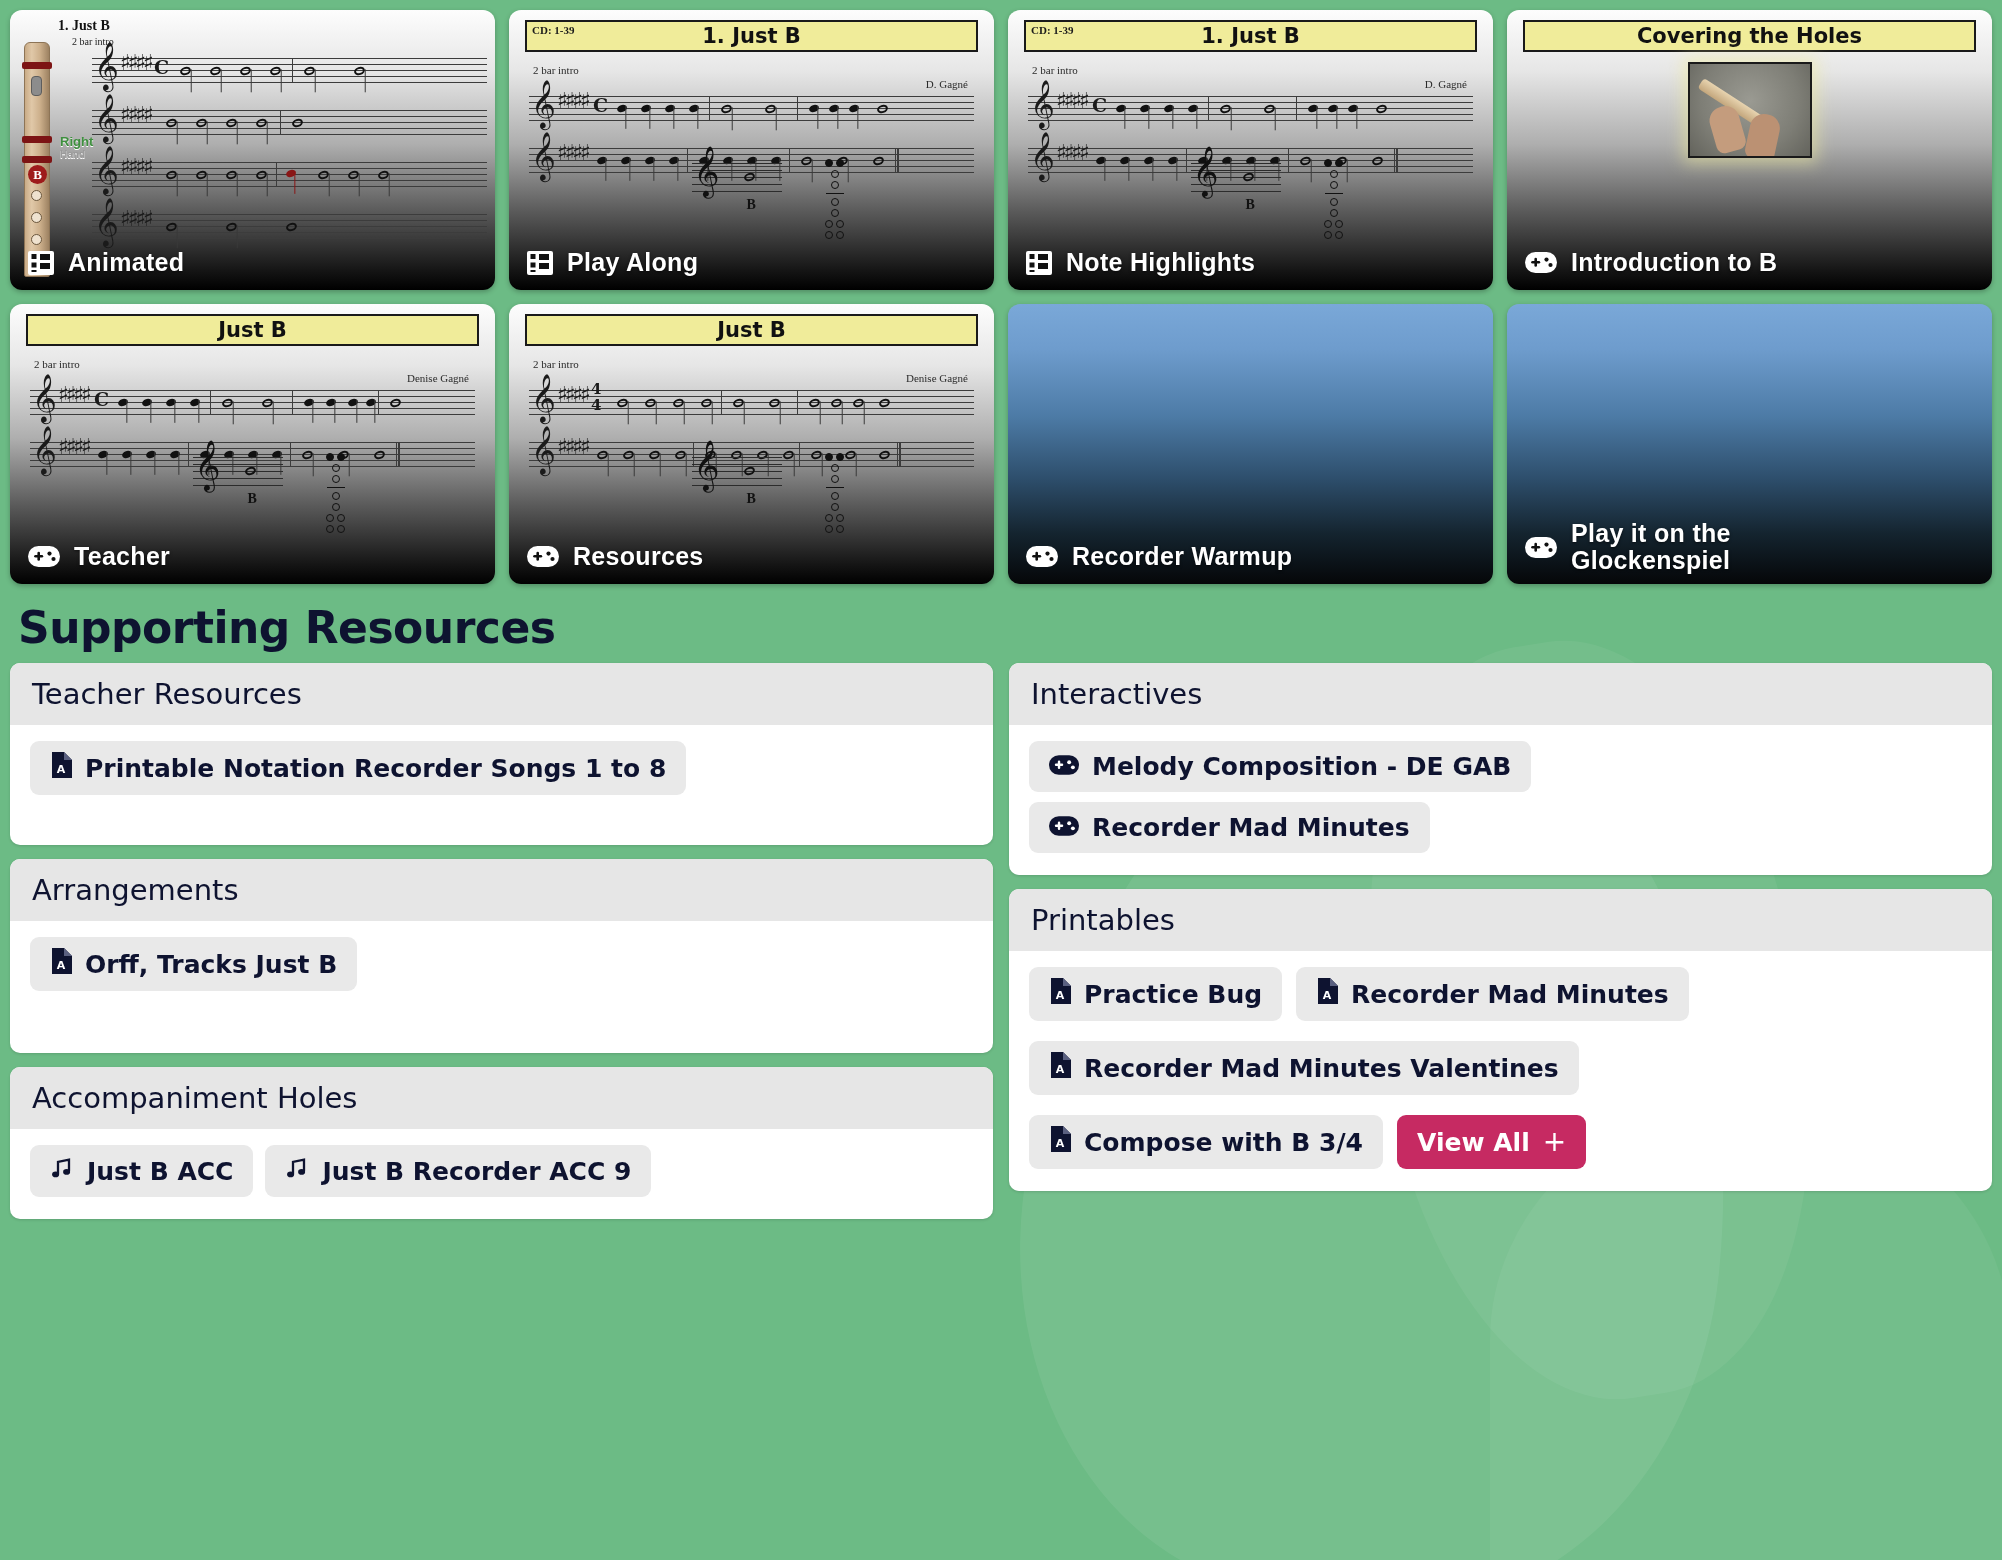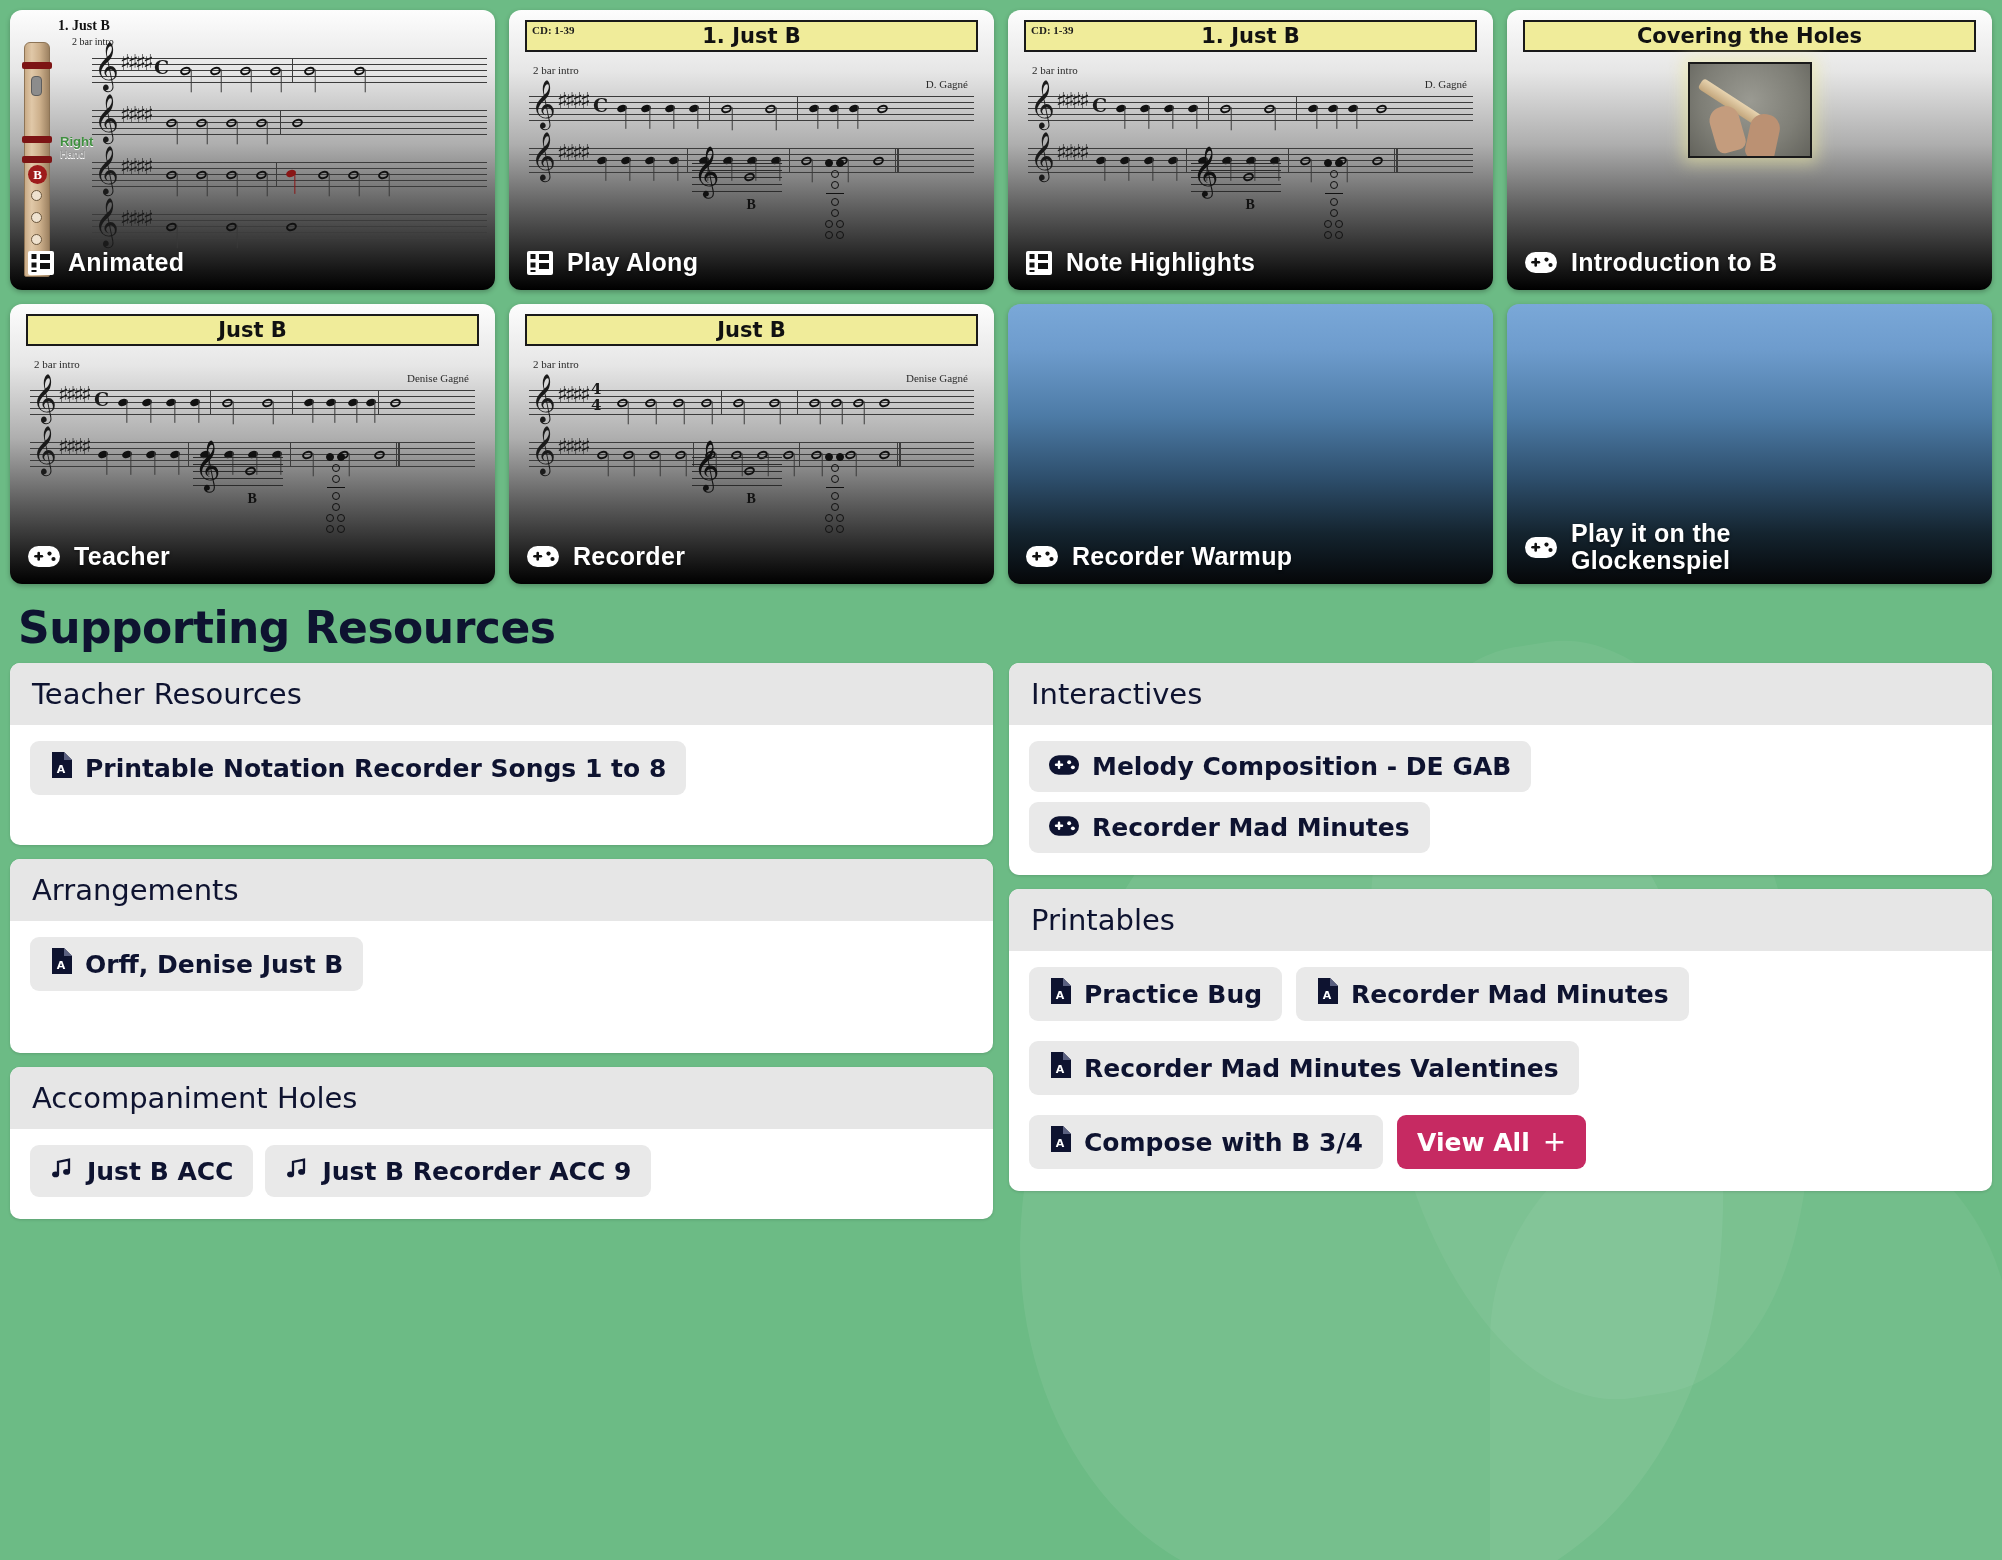--- a/index.html
+++ b/index.html
@@ -1025,21 +1025,21 @@
       <div class="card-label">
         <span class="icon-wrap">
           <svg class="pad-ic" viewBox="0 0 32 21">
               <rect x="0" y="0" width="32" height="21" rx="10.5" fill="#fff"></rect>
               <rect x="6.2" y="9" width="9" height="2.6" rx="1.3" fill="#111"></rect>
               <rect x="9.4" y="5.8" width="2.6" height="9" rx="1.3" fill="#111"></rect>
               <circle cx="21.5" cy="7.6" r="2.1" fill="#111"></circle>
               <circle cx="25.5" cy="13" r="2.1" fill="#111"></circle>
             </svg>
         </span>
-        <span>Recorder</span>
+        <span>Resources</span>
       </div>
     </div>
 
     <div class="card blue">
       <div class="card-label">
         <span class="icon-wrap">
           <svg class="pad-ic" viewBox="0 0 32 21">
               <rect x="0" y="0" width="32" height="21" rx="10.5" fill="#fff"></rect>
               <rect x="6.2" y="9" width="9" height="2.6" rx="1.3" fill="#111"></rect>
               <rect x="9.4" y="5.8" width="2.6" height="9" rx="1.3" fill="#111"></rect>
@@ -1097,21 +1097,21 @@
         <div class="panel-head">Arrangements</div>
         <div class="panel-body tall2">
           <a class="chip">
             <span>
               <svg width="22" height="26" viewBox="0 0 22 26">
                   <path d="M2 0h12l8 8v18H2z" fill="#0e1330"></path>
                   <path d="M14 0l8 8h-8z" fill="#5a6080"></path>
                   <text x="11" y="21" font-size="11" font-family="DejaVu Sans" fill="#fff" text-anchor="middle" font-weight="bold">A</text>
                 </svg>
             </span>
-            <span>Orff, Denise Just B</span>
+            <span>Orff, Tracks Just B</span>
           </a>
         </div>
       </div>
 
       <div class="panel">
         <div class="panel-head">Accompaniment Holes</div>
         <div class="panel-body">
           <a class="chip">
             <span>
               <svg width="24" height="24" viewBox="0 0 24 24">

